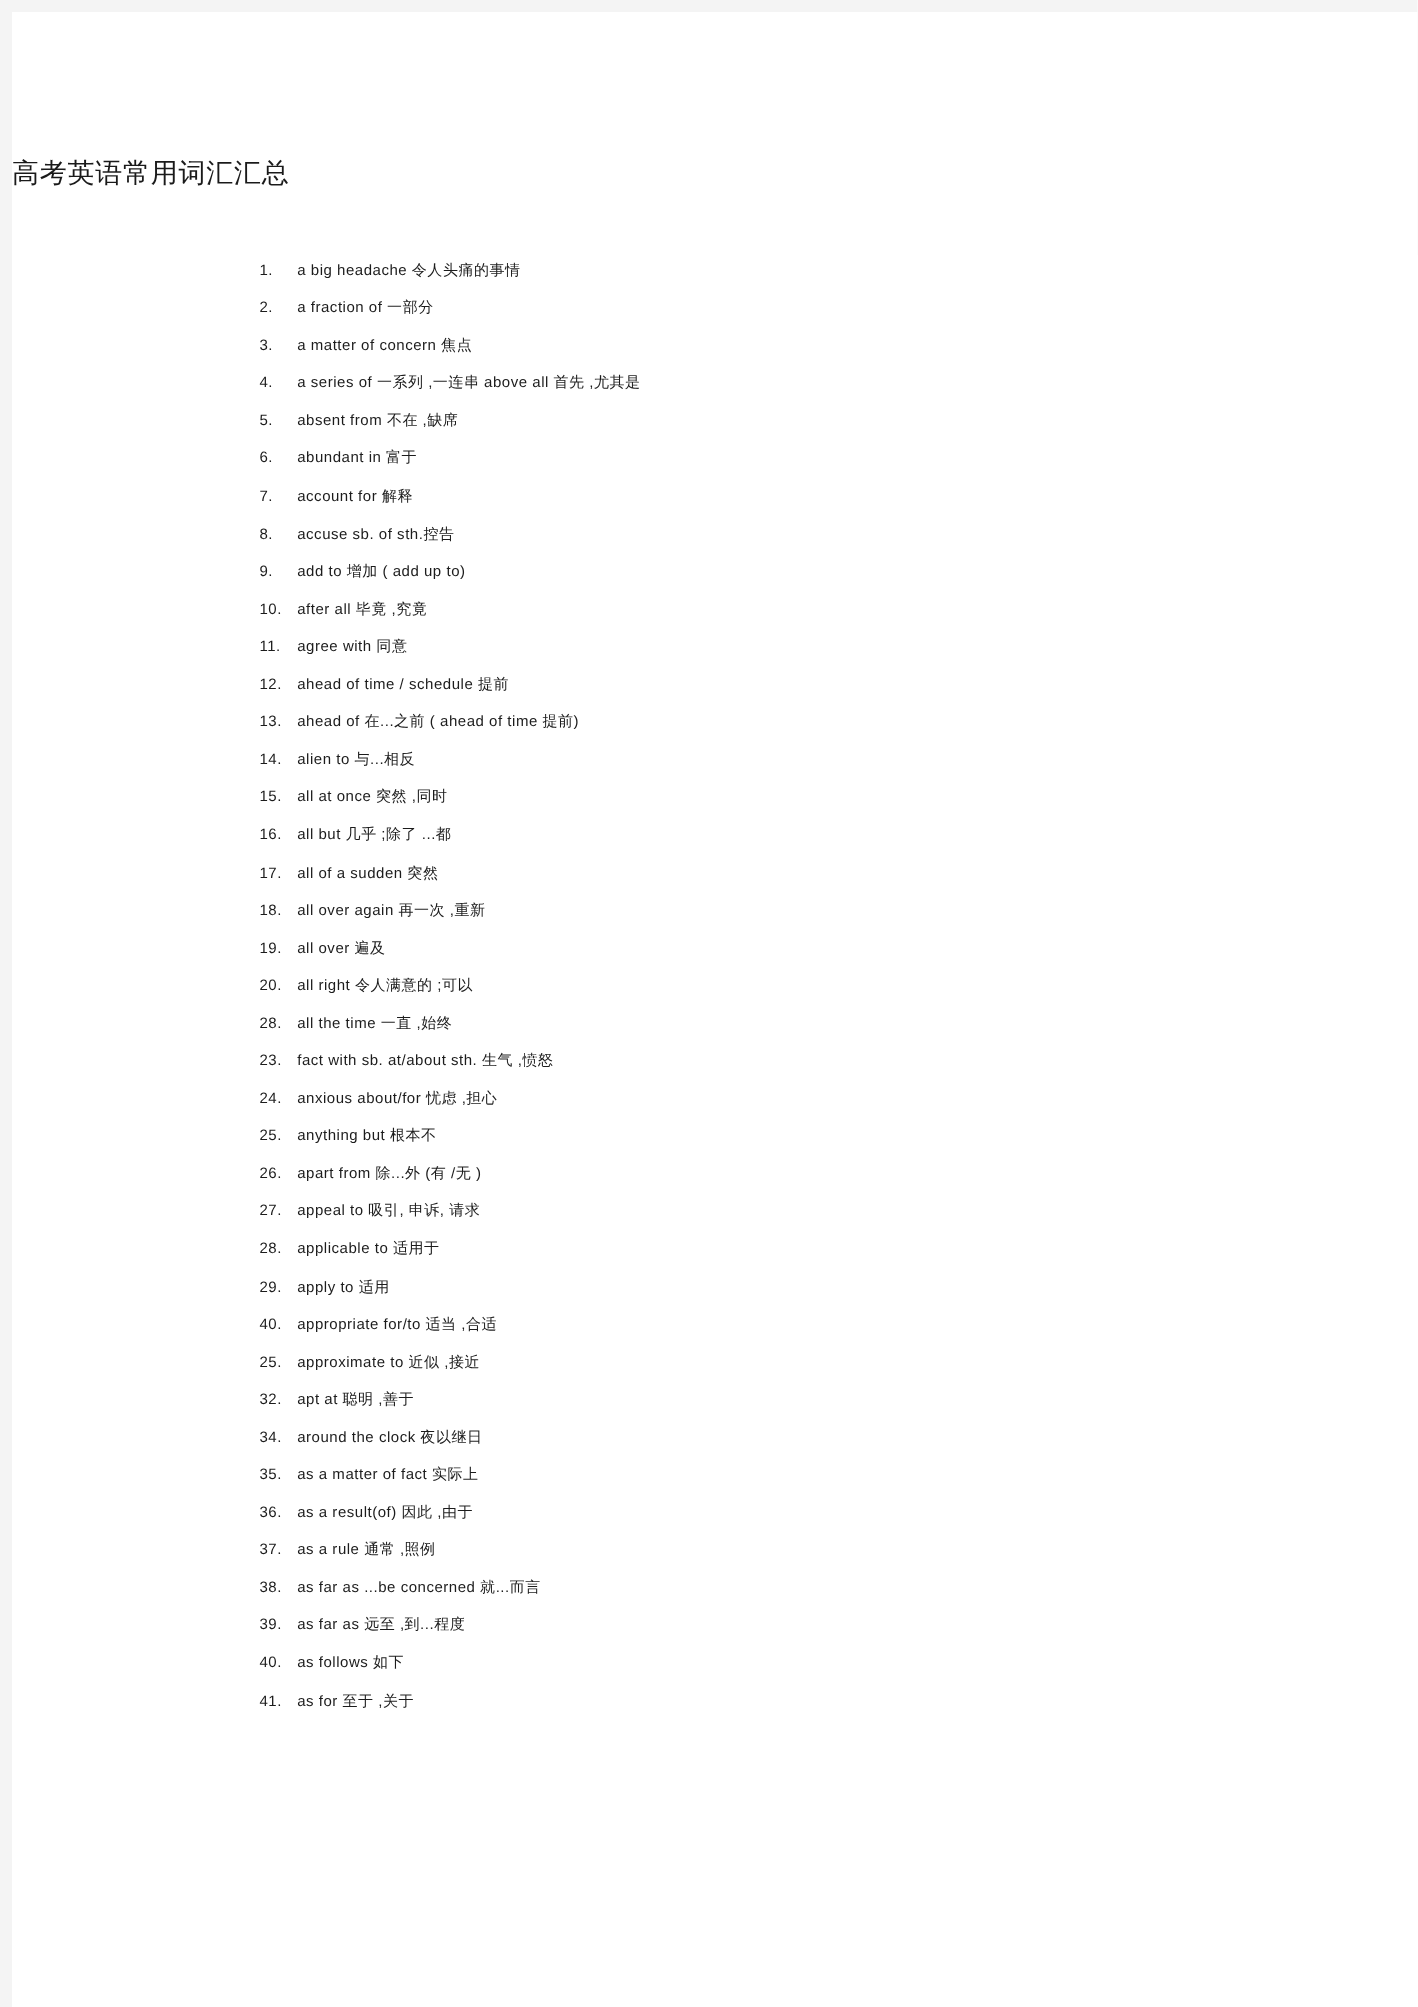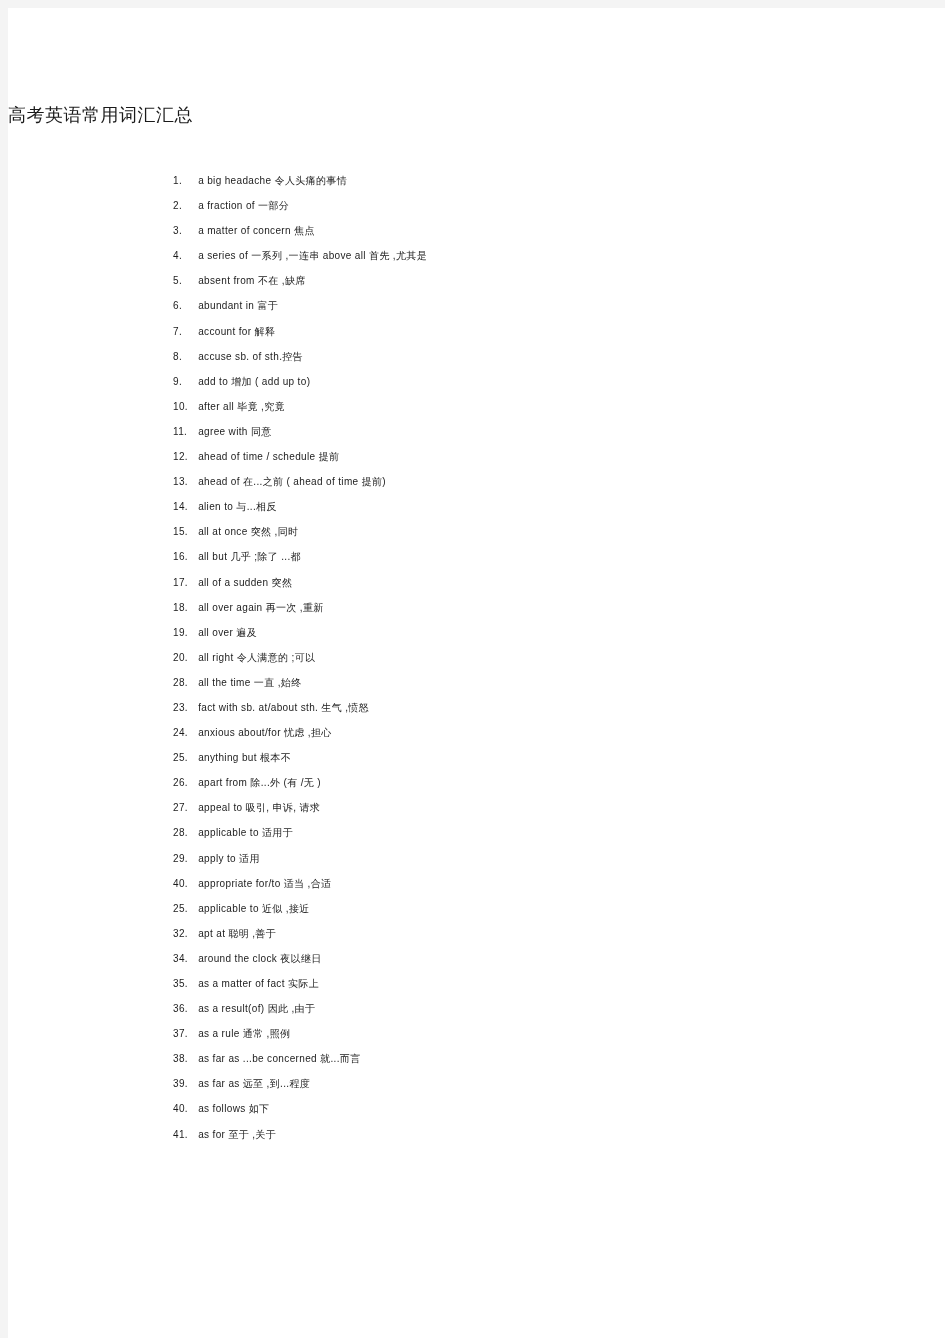--- a/index.html
+++ b/index.html
@@ -89,21 +89,21 @@
       <li class="vocab-item"><span class="item-num">20.</span> <span class="item-text">all right   令人满意的  ;可以</span></li>
       <li class="vocab-item"><span class="item-num">28.</span> <span class="item-text">all the time   一直 ,始终</span></li>
       <li class="vocab-item"><span class="item-num">23.</span> <span class="item-text">fact with sb. at/about sth. 生气 ,愤怒</span></li>
       <li class="vocab-item"><span class="item-num">24.</span> <span class="item-text">anxious about/for   忧虑 ,担心</span></li>
       <li class="vocab-item"><span class="item-num">25.</span> <span class="item-text">anything but   根本不</span></li>
       <li class="vocab-item"><span class="item-num">26.</span> <span class="item-text">apart from   除...外 (有 /无 )</span></li>
       <li class="vocab-item"><span class="item-num">27.</span> <span class="item-text">appeal to  吸引, 申诉, 请求</span></li>
       <li class="vocab-item"><span class="item-num">28.</span> <span class="item-text">applicable to  适用于</span></li>
       <li class="vocab-item"><span class="item-num">29.</span> <span class="item-text">apply to 适用</span></li>
       <li class="vocab-item"><span class="item-num">40.</span> <span class="item-text">appropriate for/to   适当 ,合适</span></li>
-      <li class="vocab-item"><span class="item-num">25.</span> <span class="item-text">applicable to  近似 ,接近</span></li>
+      <li class="vocab-item"><span class="item-num">25.</span> <span class="item-text">approximate to  近似 ,接近</span></li>
       <li class="vocab-item"><span class="item-num">32.</span> <span class="item-text">apt at 聪明 ,善于</span></li>
       <li class="vocab-item"><span class="item-num">34.</span> <span class="item-text">around the clock  夜以继日</span></li>
       <li class="vocab-item"><span class="item-num">35.</span> <span class="item-text">as a matter of fact   实际上</span></li>
       <li class="vocab-item"><span class="item-num">36.</span> <span class="item-text">as a result(of)   因此 ,由于</span></li>
       <li class="vocab-item"><span class="item-num">37.</span> <span class="item-text">as a rule  通常 ,照例</span></li>
       <li class="vocab-item"><span class="item-num">38.</span> <span class="item-text">as far as ...be concerned   就...而言</span></li>
       <li class="vocab-item"><span class="item-num">39.</span> <span class="item-text">as far as  远至 ,到...程度</span></li>
       <li class="vocab-item"><span class="item-num">40.</span> <span class="item-text">as follows   如下</span></li>
       <li class="vocab-item"><span class="item-num">41.</span> <span class="item-text">as for   至于 ,关于</span></li>
     </ol>

